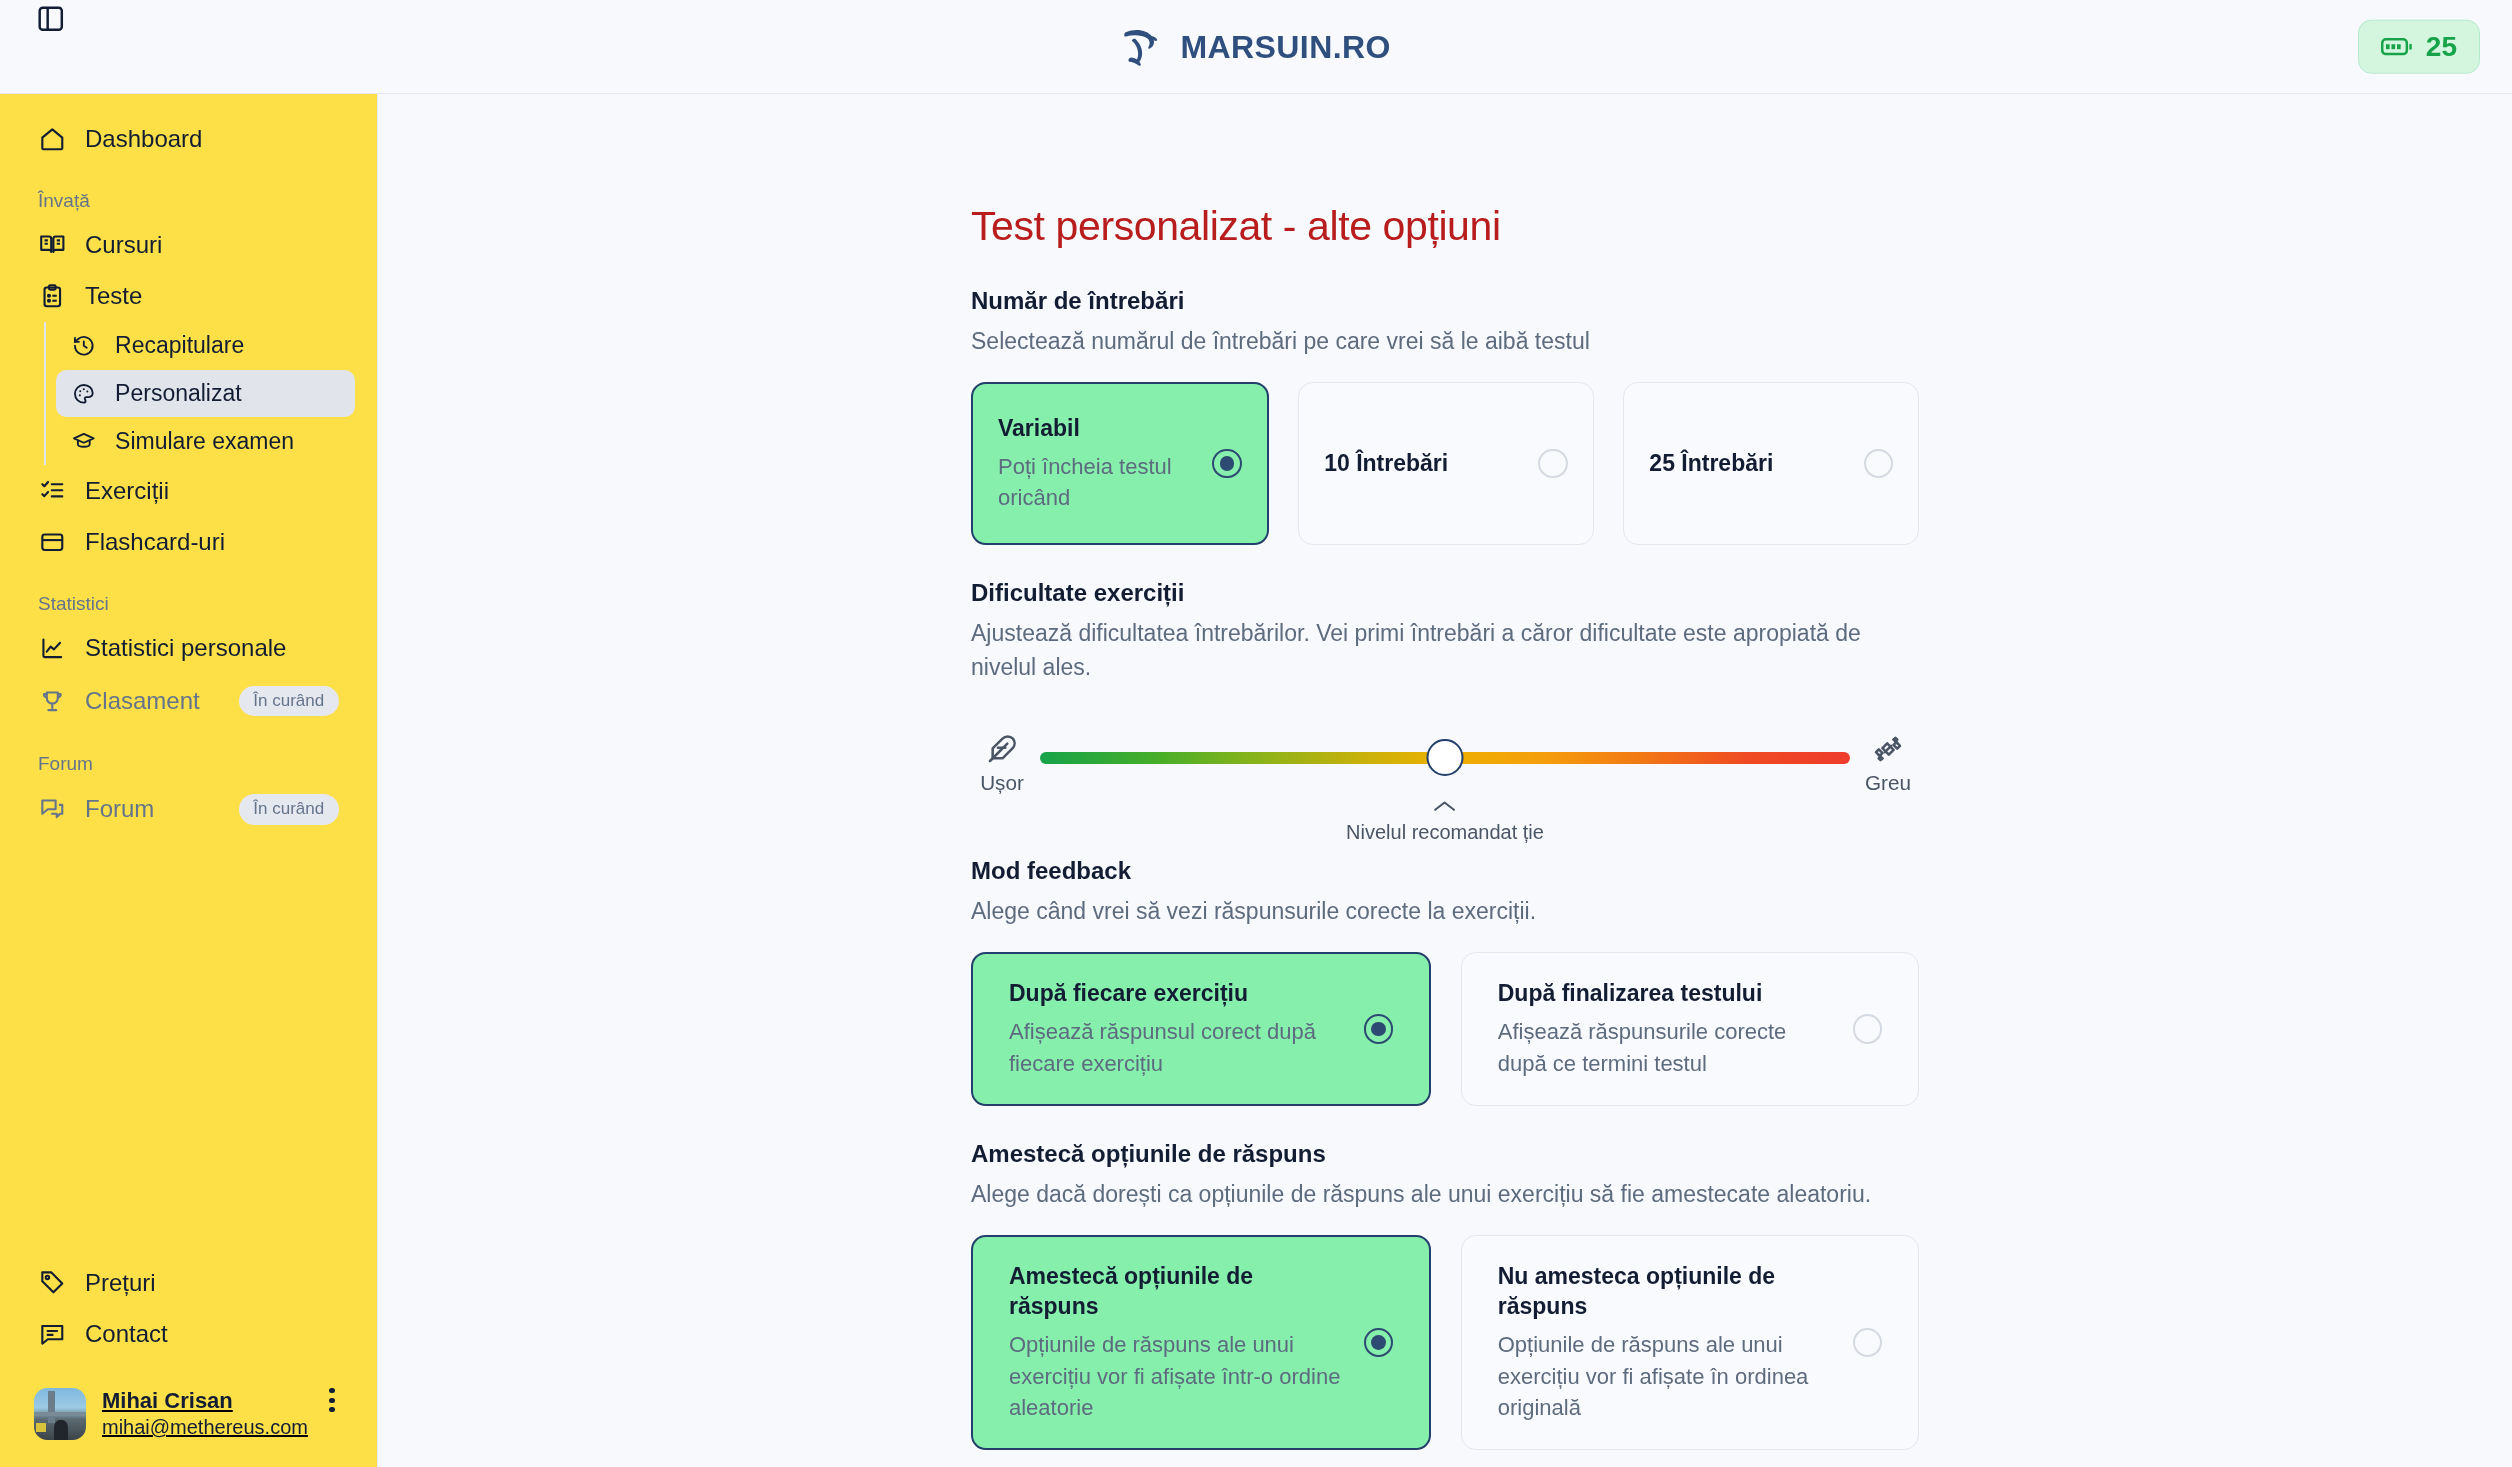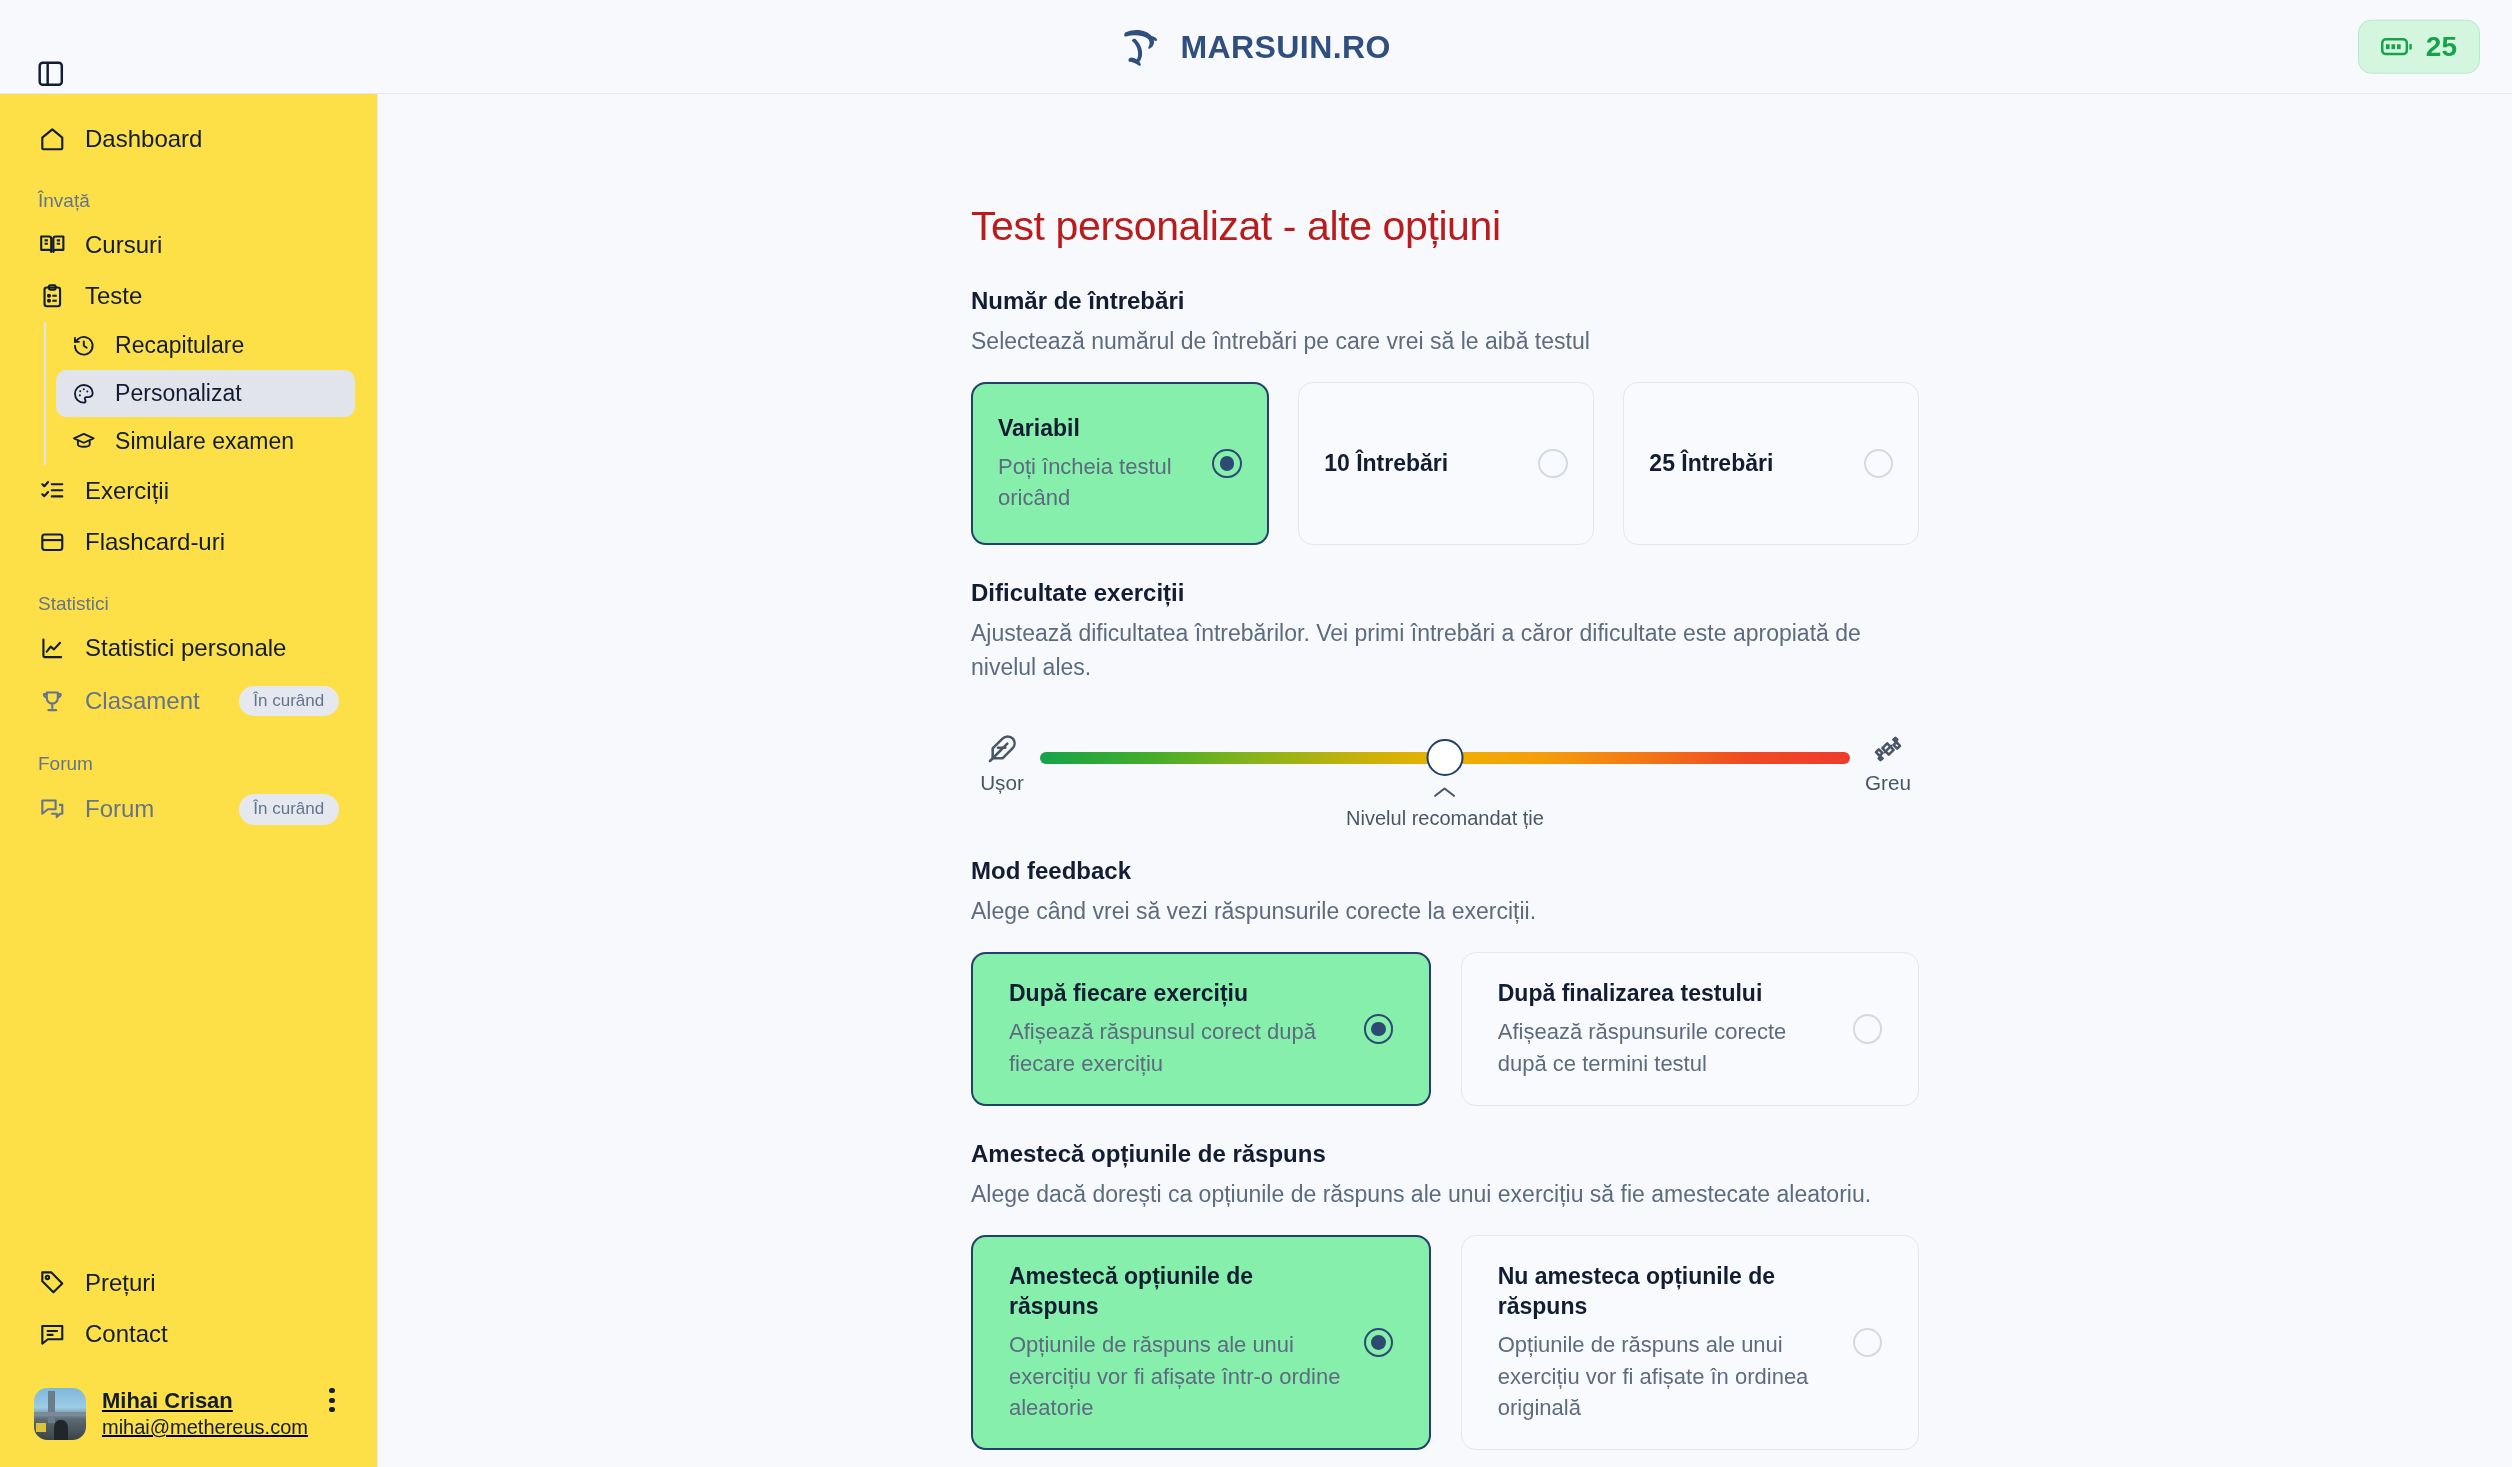--- a/index.html
+++ b/index.html
@@ -7,21 +7,21 @@
     width: 2512px; height: 1468px;
     background: #f7f9fc;
     font-family: "Liberation Sans", sans-serif;
     overflow: hidden;
   }
   body { display: flex; flex-direction: column; }
 
   
   .topbar {
     height: 94px; flex: 0 0 94px;
-    display: flex; align-items: flex-end;
+    display: flex; align-items: flex-start;
     background: #f7f9fc;
     position: relative;
     border-bottom: 1.5px solid #e6eaf0;
   }
   .sidebar-toggle {
     margin-left: 32px;
     width: 38px; height: 38px;
     display: flex; align-items: center; justify-content: center;
     border-radius: 7.4px; cursor: pointer;
   }
@@ -171,21 +171,21 @@
       #edb100 50%, #f59e0b 62%, #f27914 74%, #ef4b23 87%, #ef3b2c 100%);
   }
   .thumb {
     position: absolute; top: -12.5px; left: 50%;
     transform: translateX(-50%);
     width: 37px; height: 37px; border-radius: 50%;
     background: #ffffff; border: 2.2px solid #23406c;
     cursor: grab;
   }
   .rec-marker {
-    position: absolute; left: 50%; top: 34px;
+    position: absolute; left: 50%; top: 48px;
     transform: translateX(-50%);
     display: flex; flex-direction: column; align-items: center; gap: 7.4px;
   }
   .rec-label { font-size: 20px; color: #4a5566; white-space: nowrap; }
 </style>
 </head>
 <body>
 
 <div class="topbar">
   <div class="sidebar-toggle">

